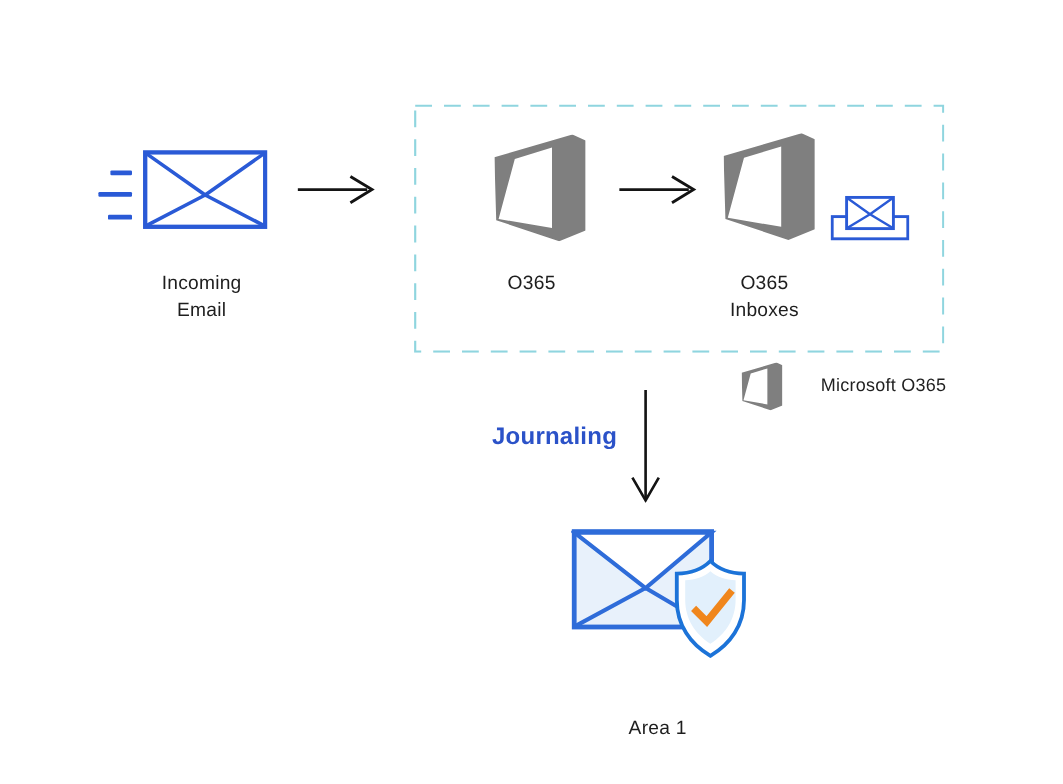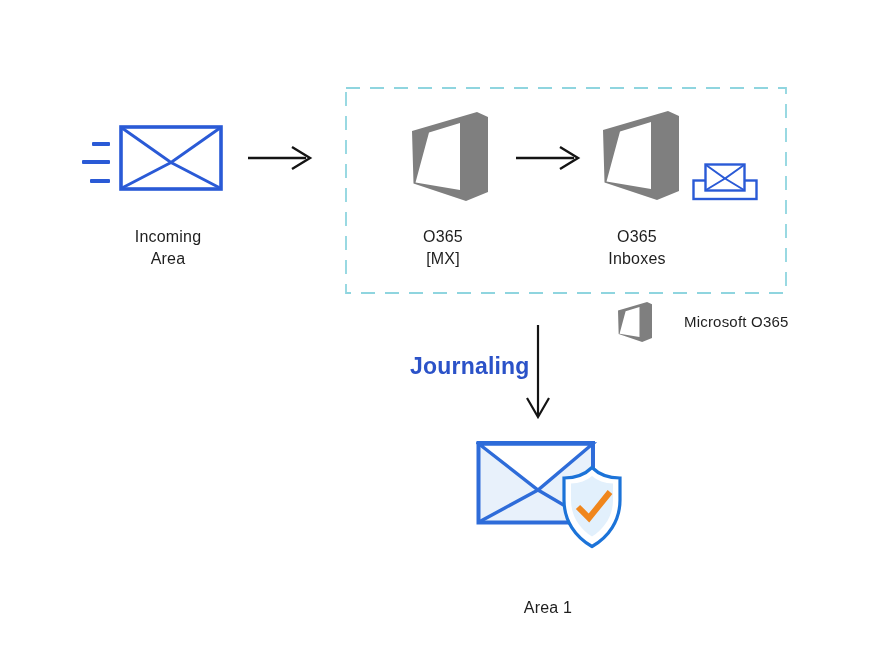--- a/index.html
+++ b/index.html
@@ -3,21 +3,21 @@
 <meta charset="utf-8">
 <title>Diagram</title>
 <style>
   html,body{margin:0;padding:0;background:#ffffff;}
   body{font-family:"Liberation Sans", sans-serif; color:#1e1e1e;}
   .canvas{position:relative;width:886px;height:653px;background:#ffffff;overflow:hidden;}
   .abs{position:absolute;}
   .node-label{font-size:16px;line-height:22px;text-align:center;color:#1e1e1e;letter-spacing:.2px;}
   .node-label span{display:block;}
   .speed-dash{position:absolute;height:4px;background:#2a5ad6;border-radius:1px;}
-  .journaling{font-size:23px;font-weight:600;color:#2b52c8;text-align:right;letter-spacing:.2px;}
+  .journaling{font-size:20px;font-weight:600;color:#2b52c8;text-align:right;letter-spacing:.2px;}
   .legend-text{font-size:15px;color:#1f1f1f;letter-spacing:.2px;}
   svg{display:block;}
 </style>
 </head>
 <body>
 
 <div class="canvas">
 
   <svg class="abs" style="left:345px;top:87px;" width="442" height="207" viewBox="0 0 442 207">
     <rect x="1" y="1" width="440" height="205" fill="none" stroke="#8fd5df" stroke-width="1.8" stroke-dasharray="14 10"></rect>
@@ -54,26 +54,25 @@
   </svg>
 
   <svg class="abs" style="left:692px;top:163px;" width="66" height="38" viewBox="0 0 66 38">
     <rect x="1.5" y="17.5" width="63" height="18.5" fill="#ffffff" stroke="#2a5ad6" stroke-width="2.4"></rect>
     <rect x="13.5" y="1.5" width="39" height="26" fill="#ffffff" stroke="#2a5ad6" stroke-width="2.4"></rect>
     <path d="M14,2 L33,15.5 L52,2 M14,27 L33,15.5 M52,27 L33,15.5" fill="none" stroke="#2a5ad6" stroke-width="2"></path>
   </svg>
 
   <div class="abs node-label" style="left:98px;top:226px;width:140px;">
     <span>Incoming</span>
-    <span>Area</span>
+    <span>Email</span>
   </div>
 
   <div class="abs node-label" style="left:383px;top:226px;width:120px;">
     <span>O365</span>
-    <span>[MX]</span>
   </div>
 
   <div class="abs node-label" style="left:577px;top:226px;width:120px;">
     <span>O365</span>
     <span>Inboxes</span>
   </div>
 
   <svg class="abs" style="left:618px;top:302px;" width="34" height="40" viewBox="13 8 76 89">
     <path fill-rule="evenodd" fill="#7f7f7f" d="M13,27 L78,8 L89,13 L89,88 L67,97 L14.5,79.5 Z
          M30,28.5 L61,19 L61,86 L16.5,78.5 Z"></path>

